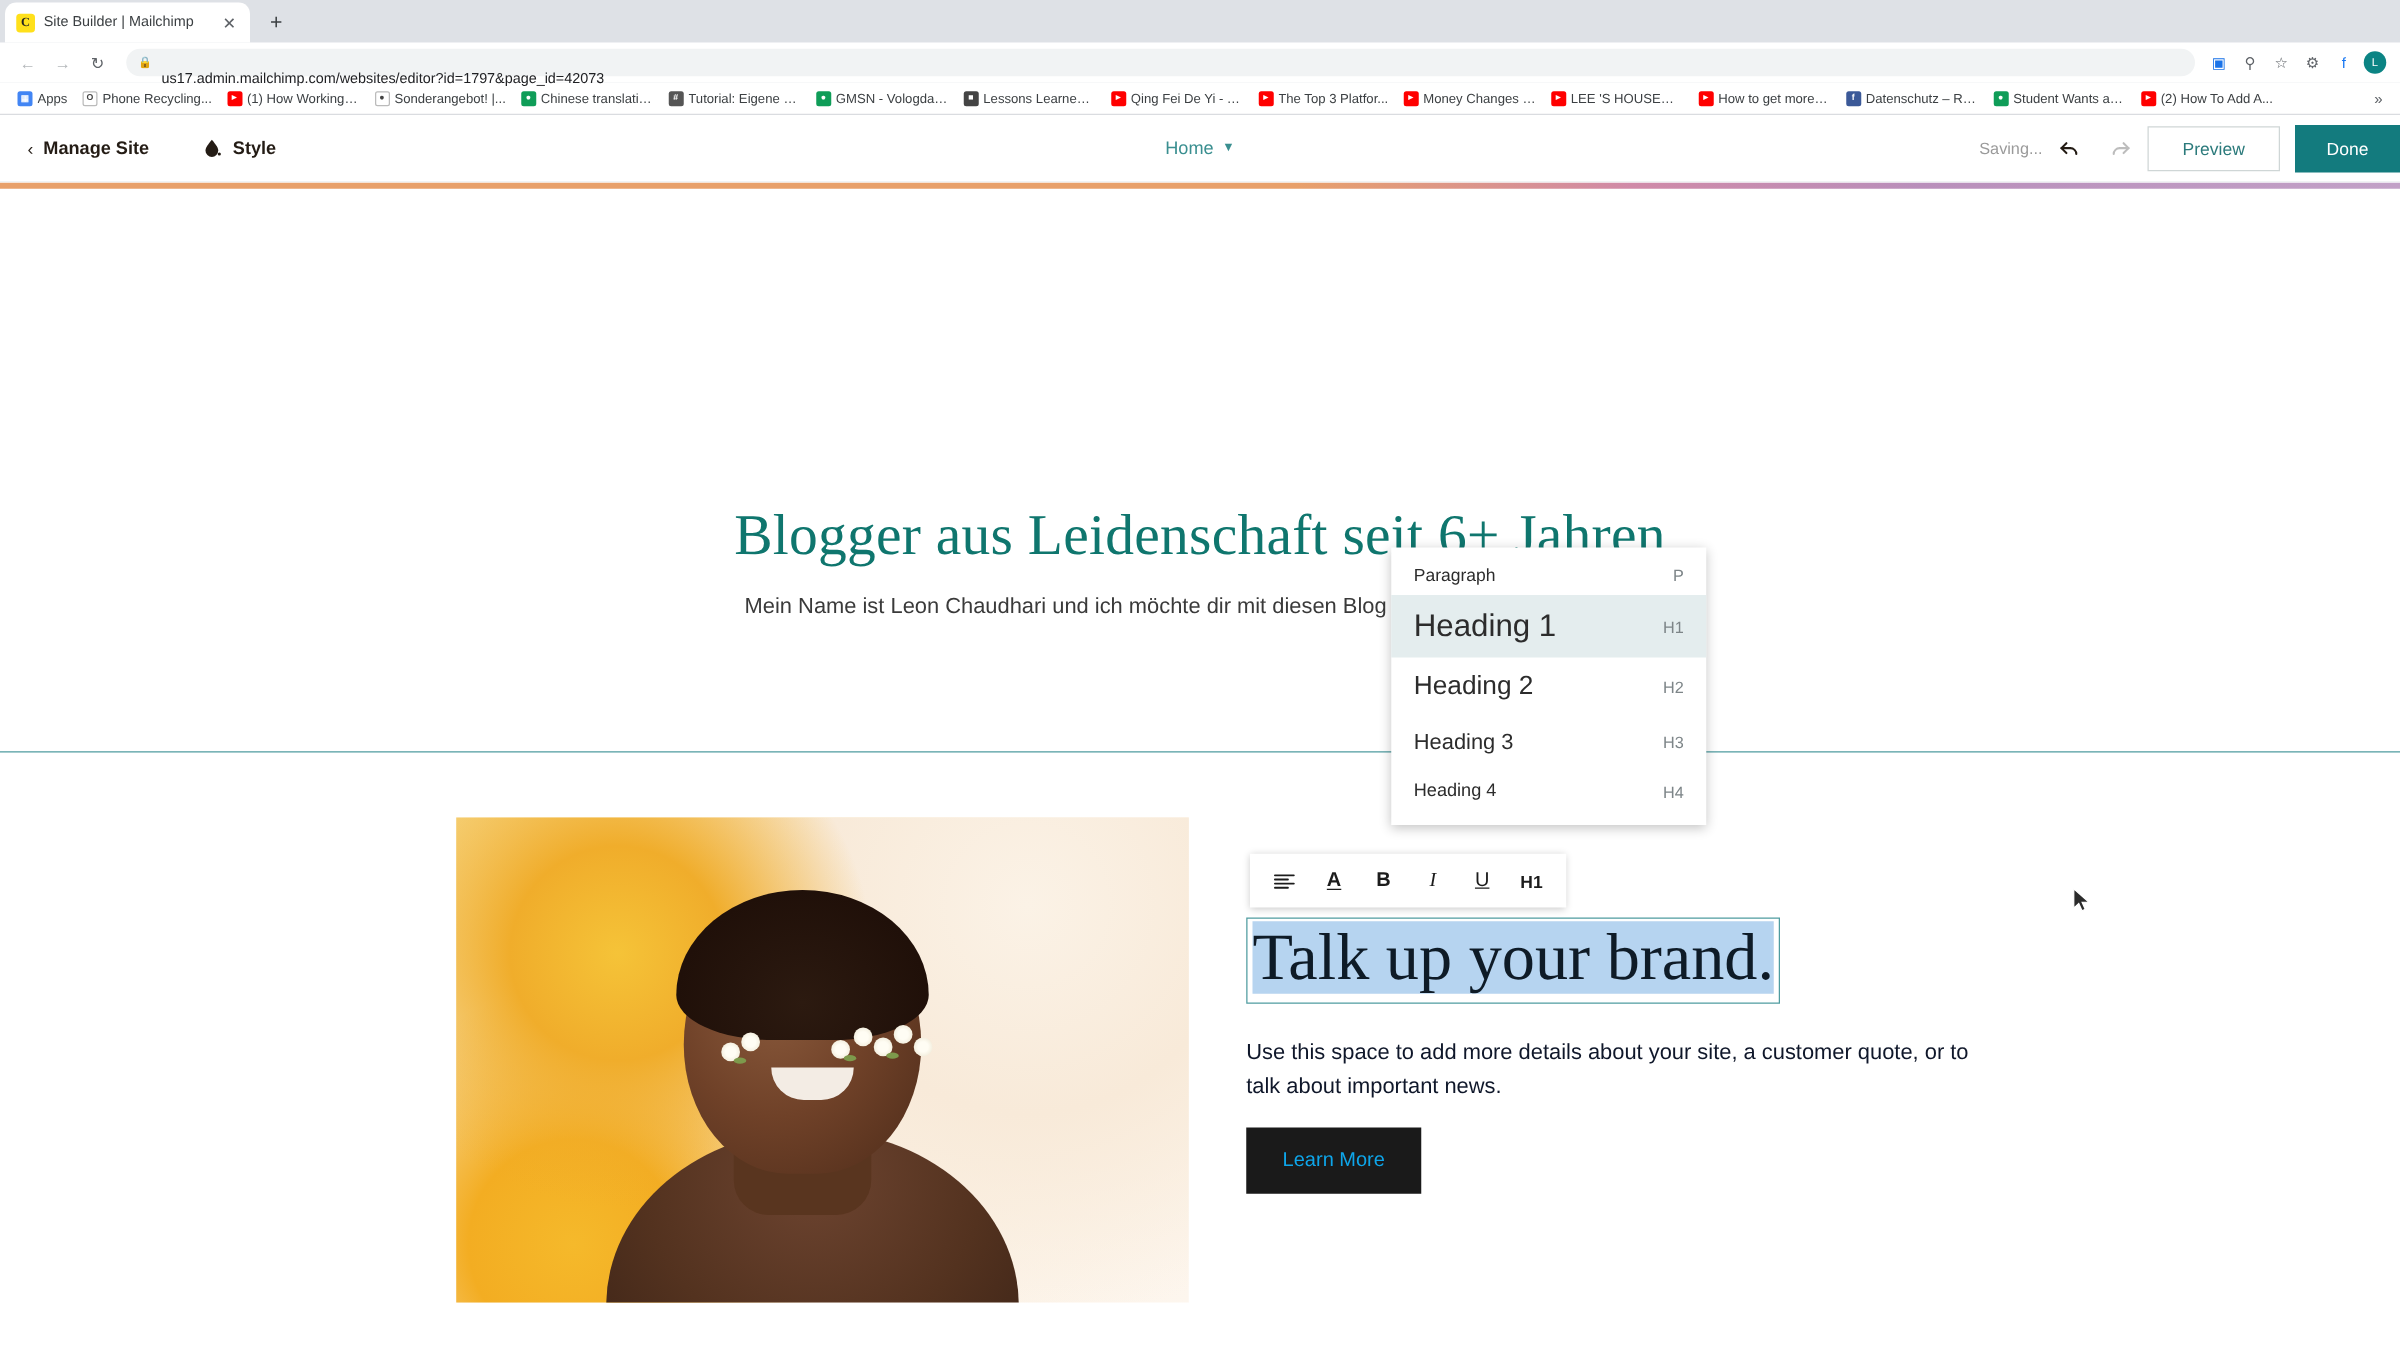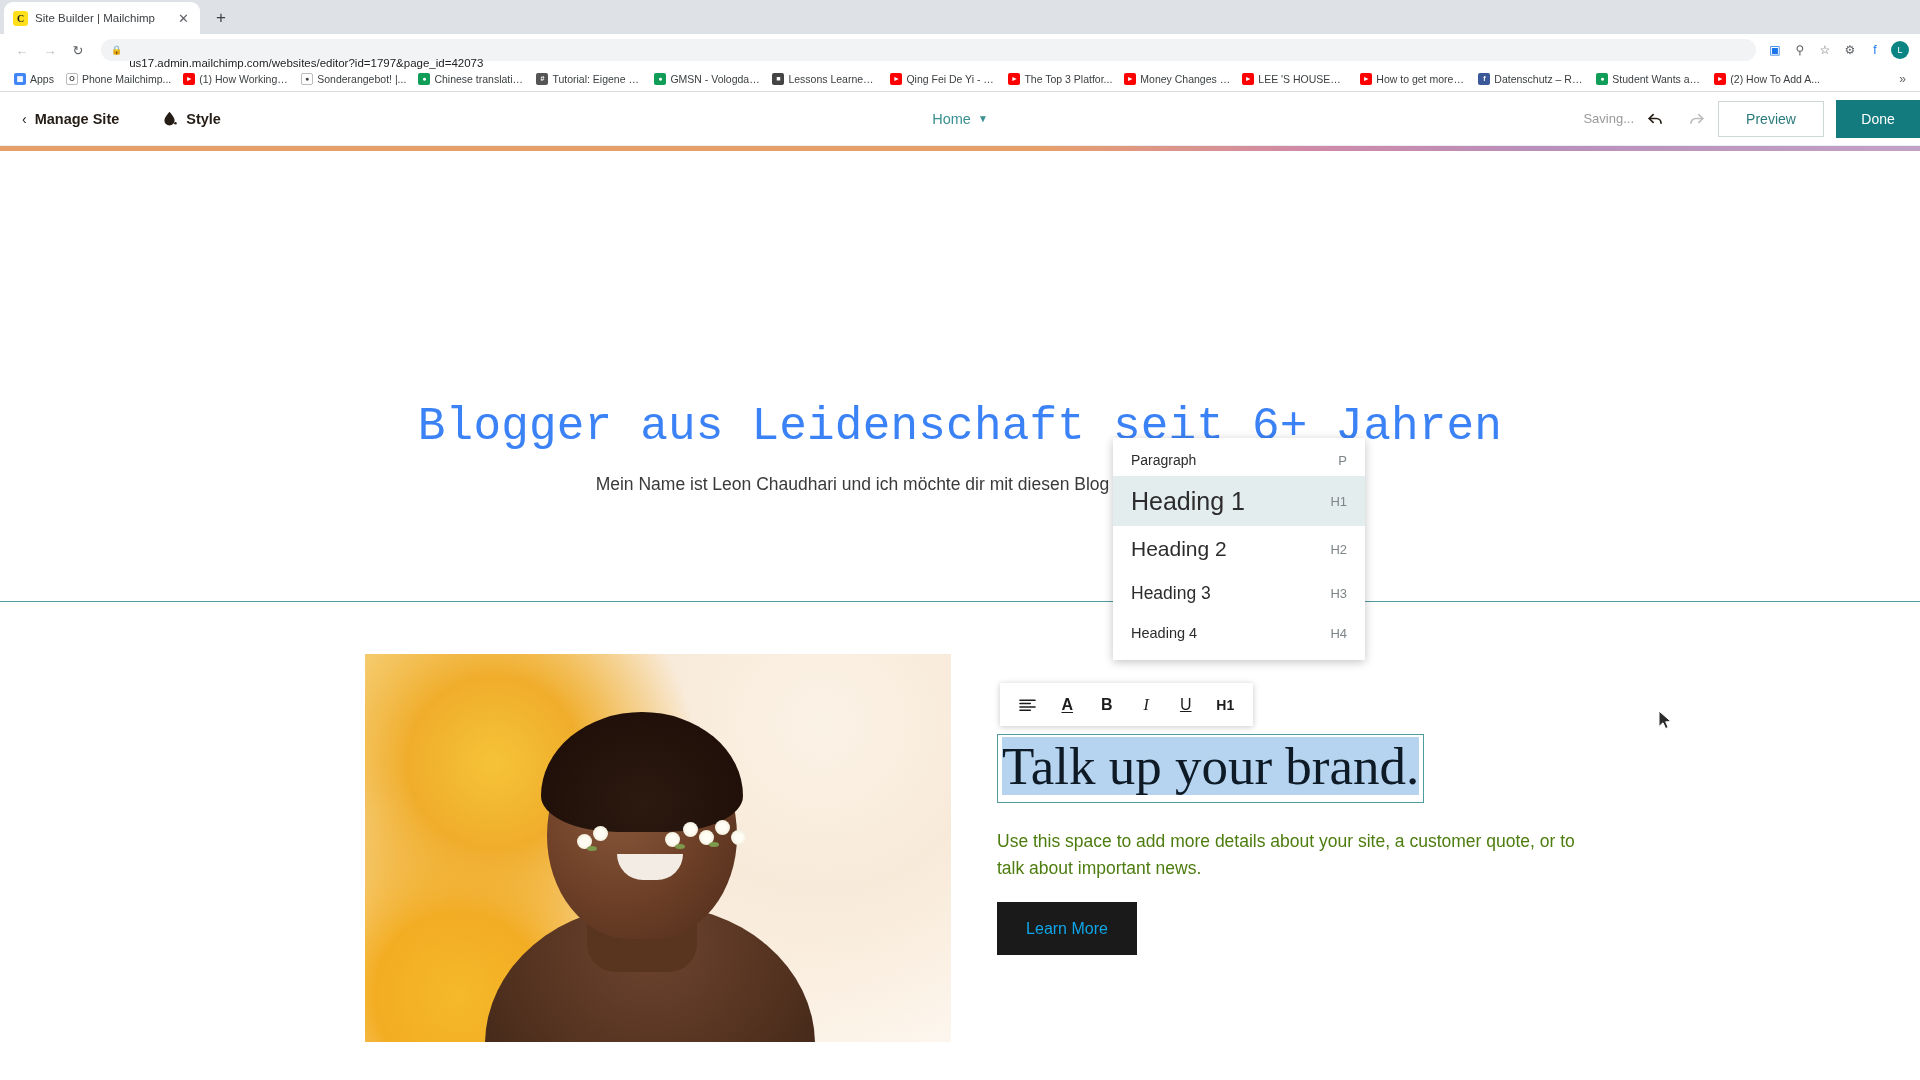--- a/index.html
+++ b/index.html
@@ -143,22 +143,22 @@
   .ribbon-top {
     position: absolute; top: 0; left: 0; width: 1920px; height: 5px;
     background: linear-gradient(90deg,#e8a06a 0%, #e8a06a 54%, #d08aa8 68%, #b98fbb 80%, #c2a1c7 100%);
   }
   .section-divider {
     position: absolute; left: 0; width: 1920px; height: 1px; background: #4f9ca0;
   }
 
   .hero-h1 {
     position: absolute; left: 0; width: 1920px; top: 255px;
-    text-align: center; font-family: Liberation Mono, monospace;
-    font-size: 46px; color: #3b82f6; letter-spacing: 0.2px;
+    text-align: center; font-family: Liberation Serif, serif;
+    font-size: 46px; color: #0f766e; letter-spacing: 0.2px;
   }
   .hero-sub {
     position: absolute; left: 0; width: 1920px; top: 328px;
     text-align: center; font-size: 17.5px; color: #3a3a3a;
   }
 
   .photo {
     position: absolute; left: 365px; top: 508px;
     width: 586px; height: 388px;
     background:
@@ -205,21 +205,21 @@
     border: 1.5px solid #4f9ca0; padding: 2px 4px 6px 4px;
     display: inline-block;
   }
   .blk-h1 {
     font-family: "Liberation Serif", serif;
     font-size: 53px; color: #0e1b27; background: #b6d4f0;
     line-height: 1.12; white-space: nowrap;
   }
   .blk-body {
     position: absolute; left: 997px; top: 682px; width: 600px;
-    font-size: 17.5px; line-height: 1.55; color: #4d7c0f;
+    font-size: 17.5px; line-height: 1.55; color: #0f172a;
   }
   .blk-btn {
     position: absolute; left: 997px; top: 756px;
     width: 140px; height: 53px; background: #1a1a1a; color: #0ea5e9;
     font-size: 16px; display: flex; align-items: center; justify-content: center;
   }
 
   .fmt-toolbar {
     position: absolute; left: 1000px; top: 537px;
     width: 253px; height: 43px; background: #ffffff;
@@ -293,21 +293,21 @@
     </div>
   </div>
 
   <div class="bookmarks">
     <div class="bm">
       <span class="bm-ico" style="background:#4285f4">▦</span>
       <span class="bm-label">Apps</span>
     </div>
     <div class="bm">
       <span class="bm-ico" style="background:#fff;border:1px solid #bbb;color:#444">O</span>
-      <span class="bm-label">Phone Mailchimp...</span>
+      <span class="bm-label">Phone Recycling...</span>
     </div>
     <div class="bm">
       <span class="bm-ico" style="background:#ff0000">►</span>
       <span class="bm-label">(1) How Working a...</span>
     </div>
     <div class="bm">
       <span class="bm-ico" style="background:#fff;border:1px solid #bbb;color:#444">●</span>
       <span class="bm-label">Sonderangebot! |...</span>
     </div>
     <div class="bm">

